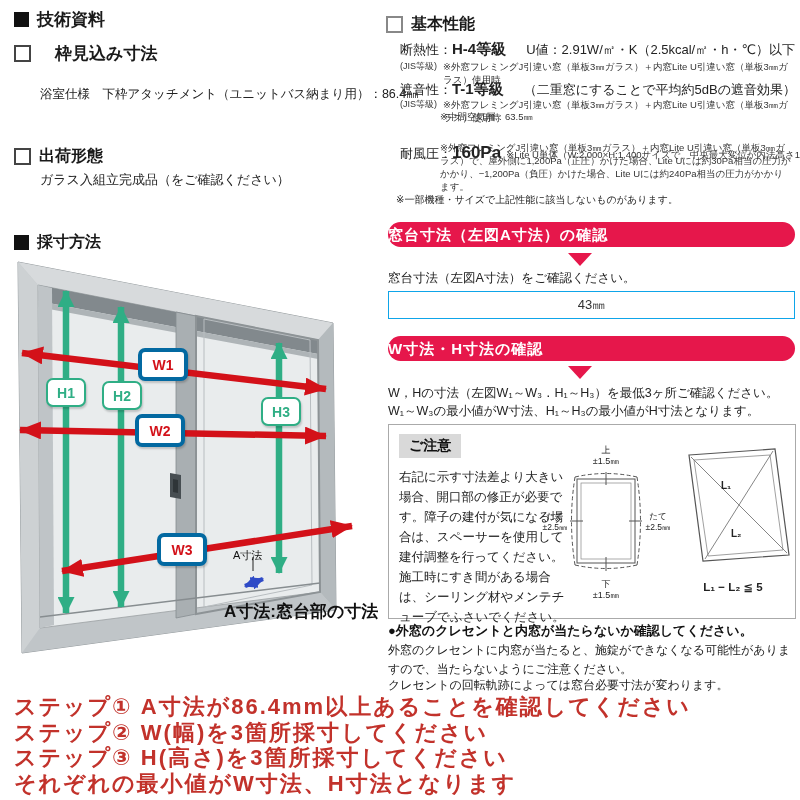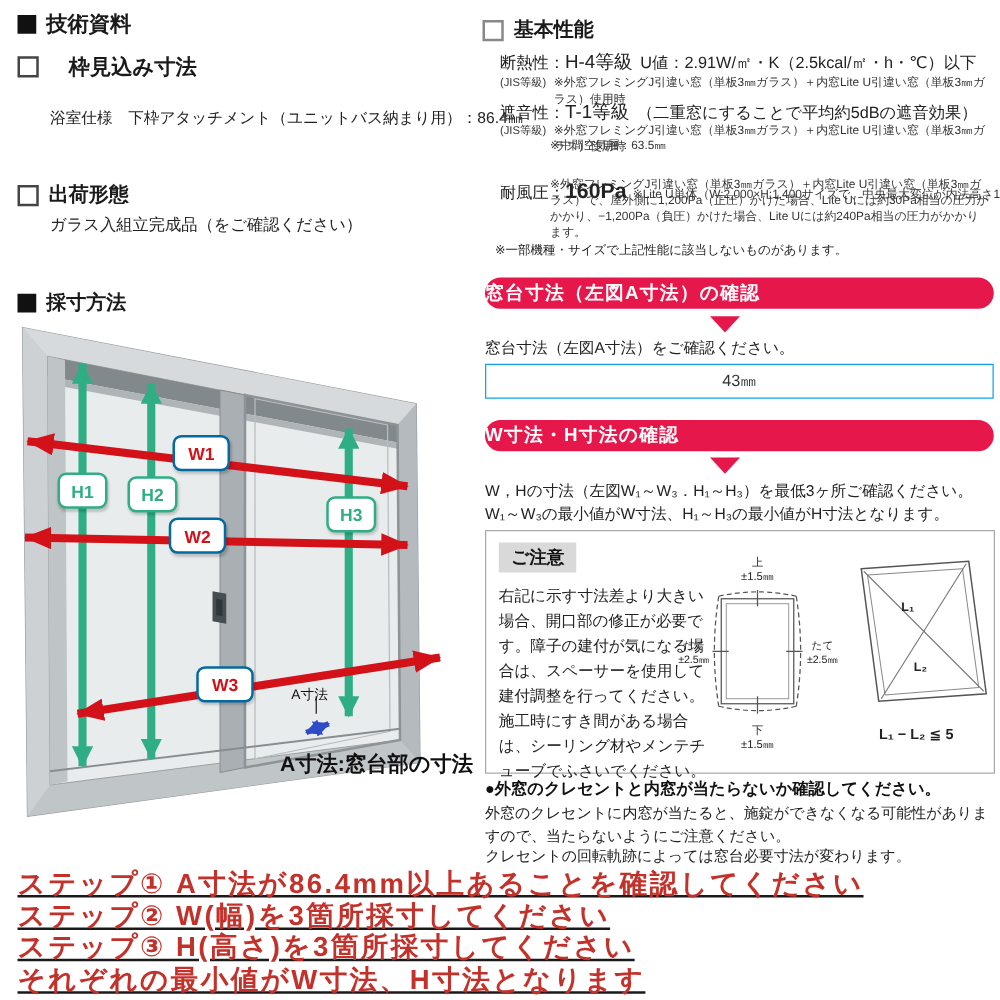--- a/index.html
+++ b/index.html
@@ -11,21 +11,21 @@
   .abs{position:absolute;}
   
   .sec-head{display:flex;align-items:center;gap:8px;font-weight:bold;}
   .sq-filled{width:15px;height:15px;background:#111;display:inline-block;flex:0 0 auto;}
   .sq-outline{width:13px;height:13px;border:2px solid #444;display:inline-block;flex:0 0 auto;background:#fff;}
   .h17{font-size:17px;} .h16{font-size:16px;}
   .body13{font-size:13px;color:#222;}
   .body125{font-size:12.5px;color:#222;}
   
   .perf-line{font-size:13px;color:#222;display:flex;align-items:baseline;white-space:nowrap;}
-  .perf-grade{font-weight:normal;font-size:15px;margin-right:6px;}
+  .perf-grade{font-weight:bold;font-size:15px;margin-right:20px;}
   .perf-grade-big{font-weight:bold;font-size:17px;margin-right:1px;margin-top:20px;}
   .note9{font-size:9.5px;color:#333;line-height:13px;}
   .jis{font-size:9px;color:#333;margin-right:6px;flex:0 0 auto;}
   
   .banner{
     width:407px;height:25px;border-radius:13px;color:#ffffff;font-weight:bold;
     font-size:15px;text-align:left;line-height:25px;letter-spacing:1px;
   }
   .tri-down{width:0;height:0;border-left:12px solid transparent;border-right:12px solid transparent;border-top:13px solid #e6174b;}
   .valbox{
@@ -35,21 +35,21 @@
   
   .caution-box{width:406px;height:193px;border:1px solid #aaa;background:#fff;}
   .caution-title{display:inline-block;background:#d9d9d9;color:#111;font-weight:bold;font-size:14px;padding:3px 10px;}
   .caution-text{font-size:12.5px;line-height:1.6;color:#222;width:172px;}
   
   .mlabel{
     position:absolute;background:#fff;border-radius:7px;font-weight:bold;font-size:14px;
     display:flex;align-items:center;justify-content:center;box-shadow:1px 2px 2px rgba(0,0,0,.18);
   }
   .mlabel.green{border:2px solid #2fae85;color:#2fae85;width:36px;height:25px;}
-  .mlabel.red{border:2px solid #0369a1;color:#d31119;width:42px;height:25px;}
+  .mlabel.red{border:4px solid #0369a1;color:#d31119;width:42px;height:25px;}
   
   .steps div{
     font-size:22px;line-height:25.5px;font-weight:bold;color:#c2322b;letter-spacing:2px;white-space:nowrap;
   }
   .crescent-title{font-size:13px;font-weight:bold;color:#111;}
   .crescent-body{font-size:12px;line-height:1.55;color:#222;width:410px;}
   .svgtext{font-family:"Liberation Sans","DejaVu Sans",sans-serif;}
 </style>
 </head>
 <body>
@@ -222,18 +222,18 @@
       <text x="60" y="98" font-size="10" font-weight="bold">L₂</text>
       <text x="62" y="152" font-size="11.5" font-weight="bold" text-anchor="middle">L₁ − L₂ ≦ 5</text>
     </g>
   </svg>
 </div>
 
 <div class="abs crescent-title" style="left:388px;top:622px;">●外窓のクレセントと内窓が当たらないか確認してください。</div>
 <div class="abs crescent-body" style="left:388px;top:641px;">外窓のクレセントに内窓が当たると、施錠ができなくなる可能性がありますので、当たらないようにご注意ください。</div>
 <div class="abs crescent-body" style="left:388px;top:676px;">クレセントの回転軌跡によっては窓台必要寸法が変わります。</div>
 
-<div class="abs steps" style="left:14px;top:694px;text-decoration:underline;">
+<div class="abs steps" style="left:14px;top:694px;">
   <div>ステップ① A寸法が86.4mm以上あることを確認してください</div>
   <div>ステップ② W(幅)を3箇所採寸してください</div>
   <div>ステップ③ H(高さ)を3箇所採寸してください</div>
   <div>それぞれの最小値がW寸法、H寸法となります</div>
 </div>
 
 </body></html>

